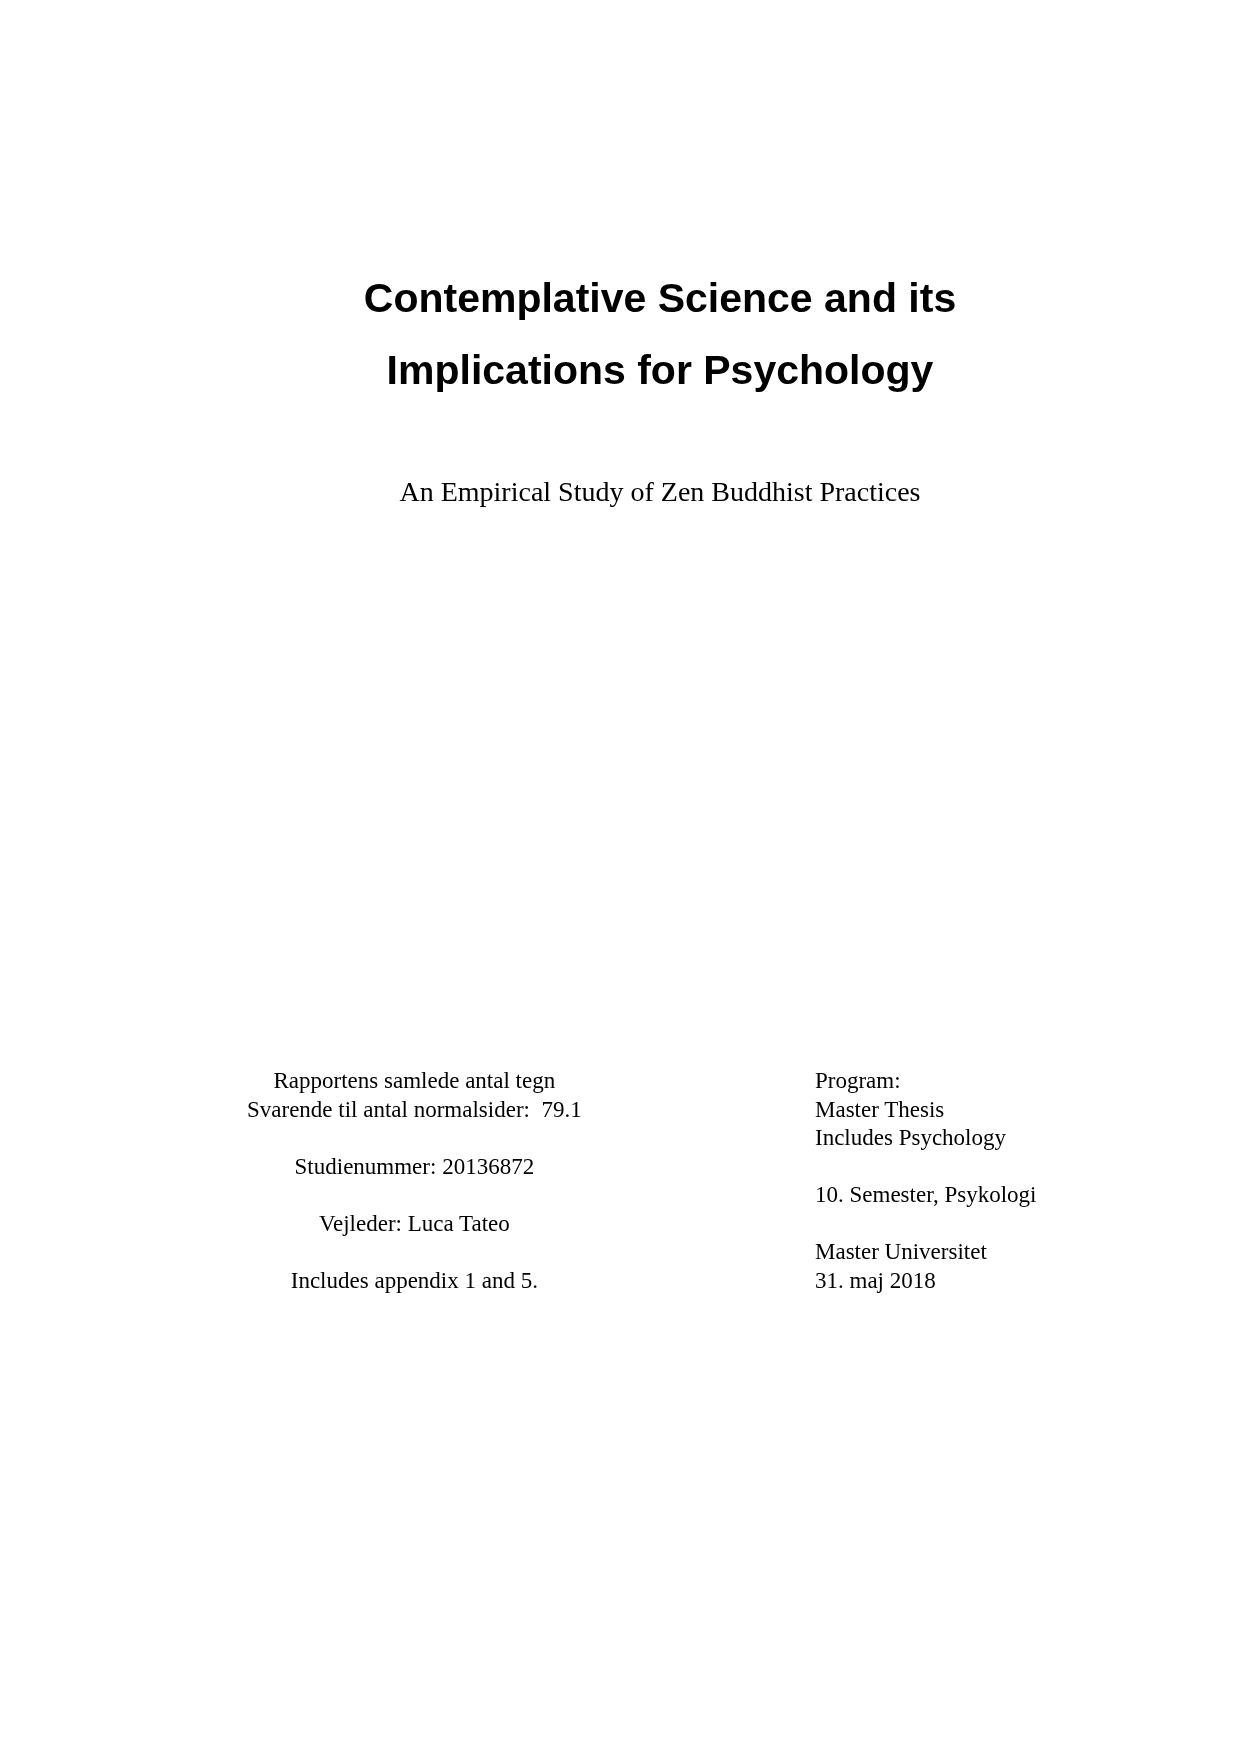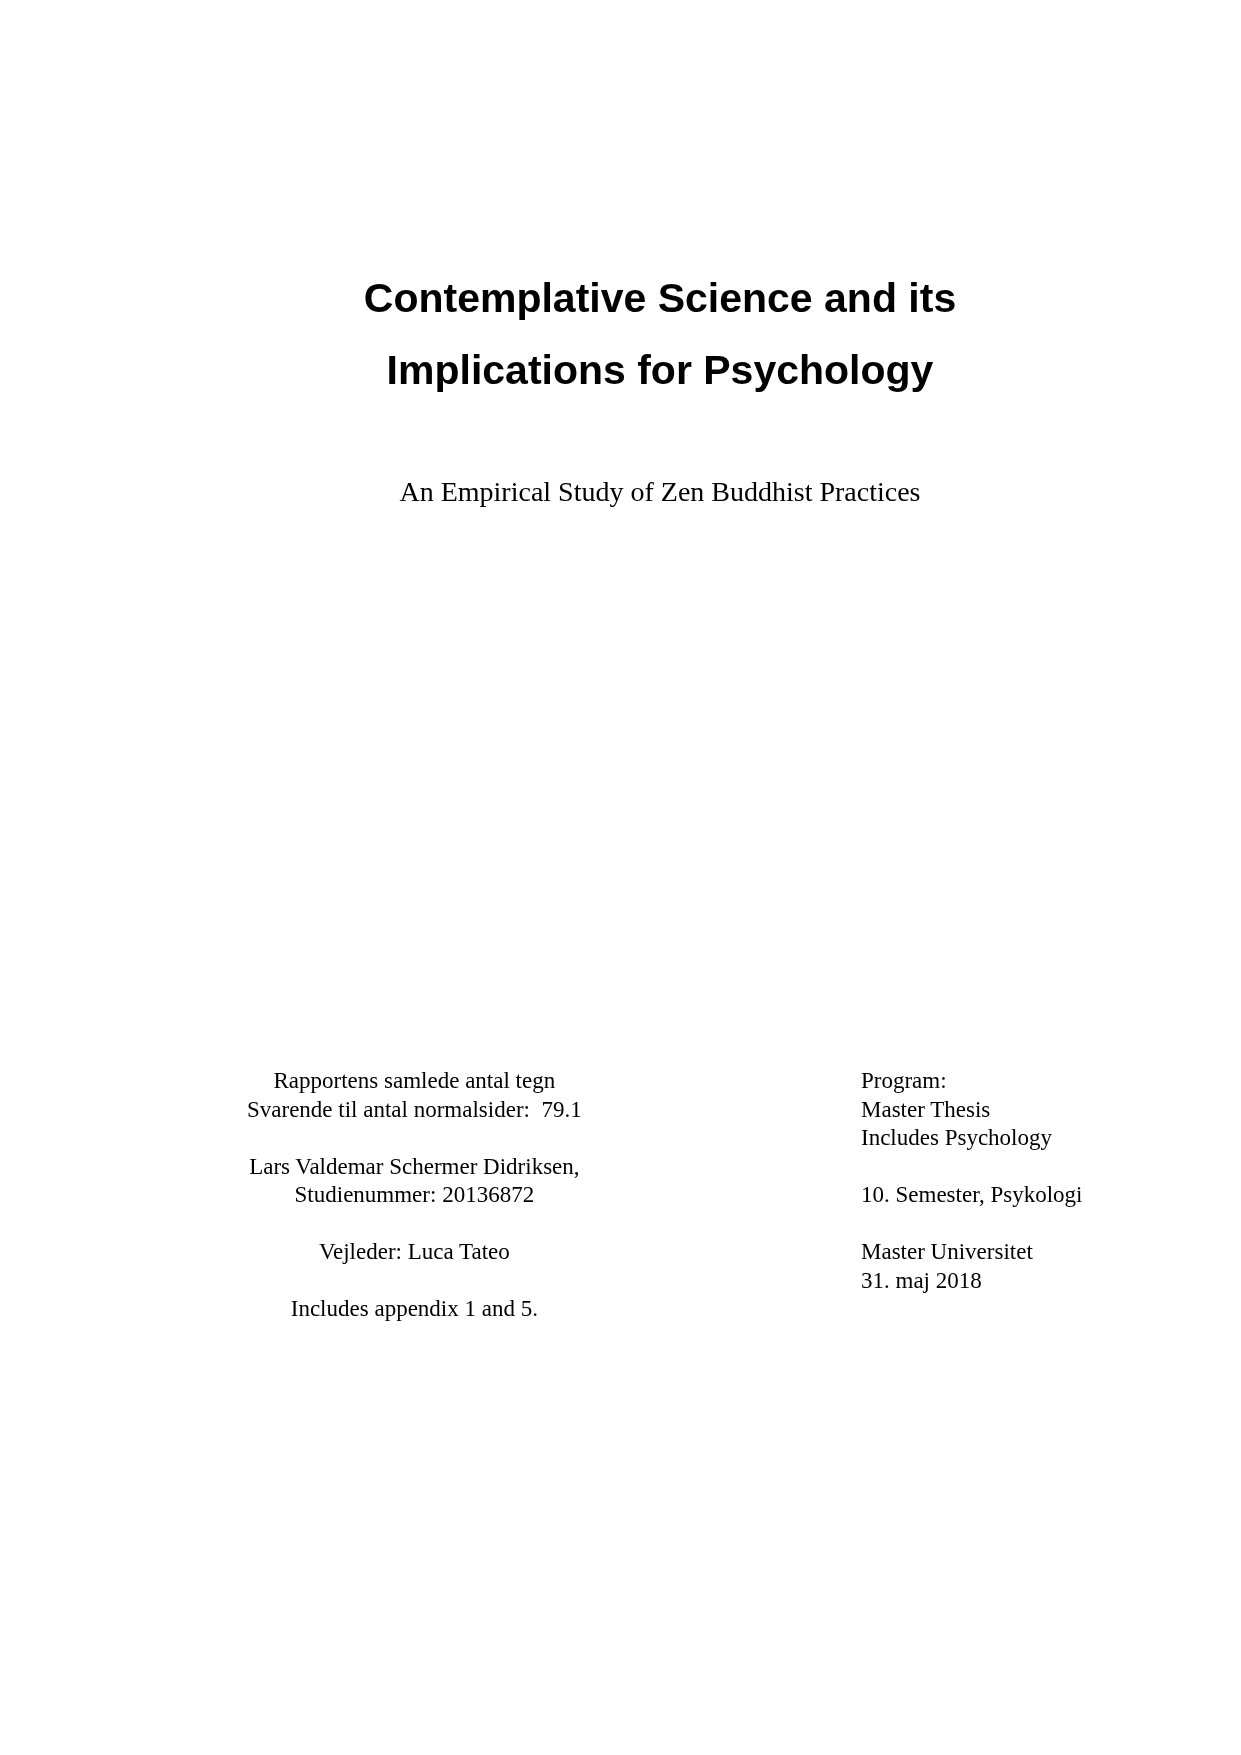--- a/index.html
+++ b/index.html
@@ -11,38 +11,37 @@
     }
     .subtitle {
       position: absolute; left: 0; top: 475px; width: 1320px; text-align: center;
       font-family: "Liberation Serif", serif; font-size: 28px; line-height: 34px;
     }
     .col {
       position: absolute; top: 1067px;
       font-family: "Liberation Serif", serif; font-size: 23px; line-height: 28.5px;
     }
     .col-left { left: 247px; text-align: center; }
-    .col-right { left: 861px; }
+    .col-right { left: 815px; }
     .line { display: block; white-space: pre; min-height: 28.5px; }
   </style>
 </head>
 <body>
 
 <div class="title-block">
   <p class="title-line">Contemplative Science and its</p>
   <p class="title-line">Implications for Psychology</p>
 </div>
 
 <div class="subtitle">An Empirical Study of Zen Buddhist Practices</div>
 
 <div class="col col-left">
   <span class="line">Rapportens samlede antal tegn</span>
   <span class="line">Svarende til antal normalsider:  79.1</span>
   <span class="line"></span>
-  <span class="line">Lars Valdemar Schermer Didriksen,</span>
   <span class="line">Studienummer: 20136872</span>
   <span class="line"></span>
   <span class="line">Vejleder: Luca Tateo</span>
   <span class="line"></span>
   <span class="line">Includes appendix 1 and 5.</span>
 </div>
 
 <div class="col col-right">
   <span class="line">Program:</span>
   <span class="line">Master Thesis</span>

